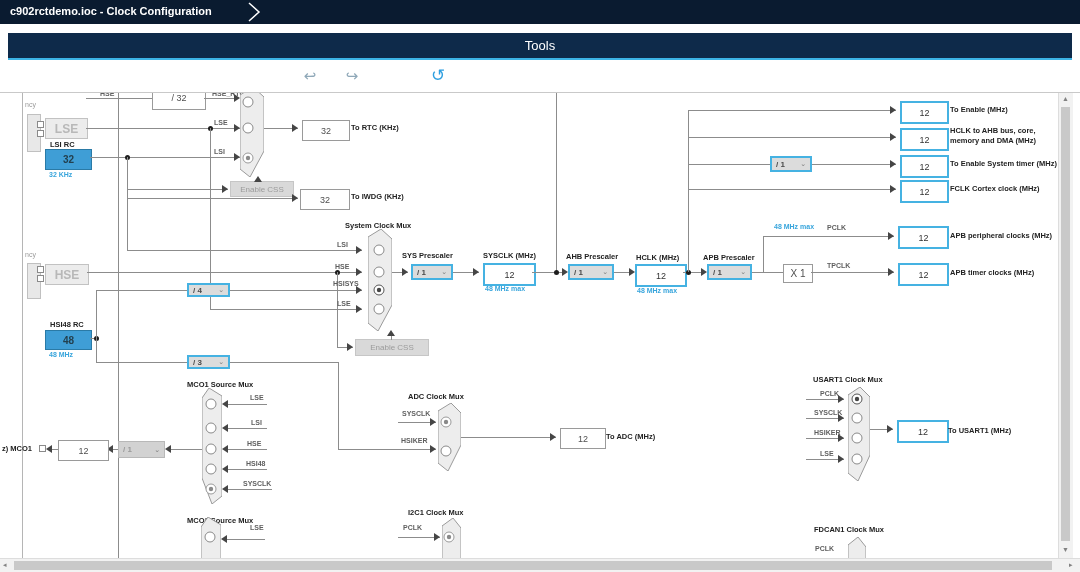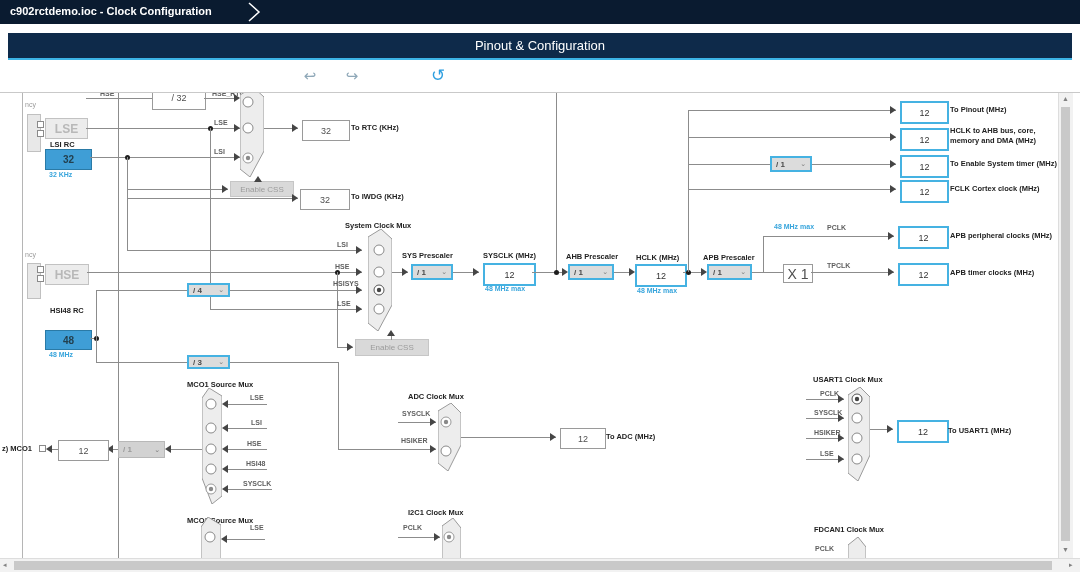--- a/index.html
+++ b/index.html
@@ -54,21 +54,21 @@
 <body>
 
 <div id="titlebar">
   <span class="t">c902rctdemo.ioc - Clock Configuration</span>
   <svg class="abs" style="left:247px;top:2px" width="16" height="20">
     <polyline points="2,1 12,10 2,19" fill="none" stroke="#fff" stroke-width="1.5"></polyline>
   </svg>
 </div>
 
 <div id="tabbar">
-  <div class="tab">Pinout &amp; Configuration</div>
+  <div class="tab">Tools</div>
 </div>
 <div id="tabline"></div>
 
 <div id="toolbar">
   <div class="ticon" style="left:300px">↩</div>
   <div class="ticon" style="left:342px">↪</div>
   <div class="ticon" style="left:428px;color:#2e9fe0;font-size:17px">↺</div>
   <button id="resolve">Resolve Clock Issues</button>
   <svg class="abs" style="left:674px;top:68px" width="18" height="18">
     <circle cx="7" cy="7" r="5.5" fill="none" stroke="#6fb3dc" stroke-width="1.4"></circle>
@@ -152,21 +152,21 @@
   <div class="h" style="left:87px;top:179px;width:275px"></div>
   <div class="ar" style="left:356px;top:175px"></div>
   <div class="dot" style="left:337px;top:179px"></div>
   <div class="v" style="left:337px;top:179px;height:75px"></div>
   <div class="h" style="left:337px;top:254px;width:16px"></div>
   <div class="ar" style="left:347px;top:250px"></div>
   <div class="btn" style="left:355px;top:246px;width:72px;height:15px">Enable CSS</div>
   <div class="v" style="left:391px;top:242px;height:5px"></div>
   <div class="au" style="left:387px;top:237px"></div>
 
-  <div class="lbl dk" style="left:50px;top:213px">HSI48 RC</div>
+  <div class="lbl dk" style="left:50px;top:227px">HSI48 RC</div>
   <div class="src blue" style="left:45px;top:237px;width:45px;height:18px">48</div>
   <div class="lbl blue" style="left:49px;top:258px">48 MHz</div>
   <div class="h" style="left:90px;top:245px;width:7px"></div>
   <div class="dot" style="left:96px;top:245px"></div>
   <div class="v" style="left:96px;top:197px;height:72px"></div>
   <div class="h" style="left:96px;top:197px;width:91px"></div>
   <div class="dd" style="left:187px;top:190px;width:43px;height:14px">
     <span>/ 4</span>
     <span class="c">⌄</span>
   </div>
@@ -223,21 +223,21 @@
   <div class="vbox hl" style="left:635px;top:171px;width:48px;height:19px">12</div>
   <div class="lbl blue" style="left:637px;top:194px">48 MHz max</div>
   <div class="h" style="left:683px;top:179px;width:18px"></div>
   <div class="ar" style="left:701px;top:175px"></div>
   <div class="dot" style="left:688px;top:179px"></div>
   <div class="v" style="left:688px;top:17px;height:162px"></div>
 
   <div class="h" style="left:688px;top:17px;width:208px"></div>
   <div class="ar" style="left:890px;top:13px"></div>
   <div class="vbox hl" style="left:900px;top:8px;width:45px;height:19px">12</div>
-  <div class="lbl dk" style="left:950px;top:12px">To Pinout (MHz)</div>
+  <div class="lbl dk" style="left:950px;top:12px">To Enable (MHz)</div>
 
   <div class="h" style="left:688px;top:44px;width:208px"></div>
   <div class="ar" style="left:890px;top:40px"></div>
   <div class="vbox hl" style="left:900px;top:35px;width:45px;height:19px">12</div>
   <div class="lbl dk" style="left:950px;top:33px;width:112px;white-space:normal;line-height:1.35">HCLK to AHB bus, core, memory and DMA (MHz)</div>
 
   <div class="h" style="left:688px;top:71px;width:82px"></div>
   <div class="dd" style="left:770px;top:63px;width:42px;height:16px">
     <span>/ 1</span>
     <span class="c">⌄</span>
@@ -258,21 +258,21 @@
     <span class="c">⌄</span>
   </div>
   <div class="h" style="left:752px;top:179px;width:31px"></div>
   <div class="v" style="left:763px;top:143px;height:36px"></div>
   <div class="h" style="left:763px;top:143px;width:131px"></div>
   <div class="ar" style="left:888px;top:139px"></div>
   <div class="lbl blue" style="left:774px;top:130px">48 MHz max</div>
   <div class="lbl" style="left:827px;top:131px">PCLK</div>
   <div class="vbox hl" style="left:898px;top:133px;width:47px;height:19px">12</div>
   <div class="lbl dk" style="left:950px;top:138px">APB peripheral clocks (MHz)</div>
-  <div class="vbox" style="left:783px;top:171px;width:28px;height:17px;font-size:14px">X 1</div>
+  <div class="vbox" style="left:783px;top:171px;width:28px;height:17px;font-size:10px">X 1</div>
   <div class="h" style="left:811px;top:179px;width:83px"></div>
   <div class="ar" style="left:888px;top:175px"></div>
   <div class="lbl" style="left:827px;top:169px">TPCLK</div>
   <div class="vbox hl" style="left:898px;top:170px;width:47px;height:19px">12</div>
   <div class="lbl dk" style="left:950px;top:175px">APB timer clocks (MHz)</div>
 
   <div class="lbl dk" style="left:187px;top:287px">MCO1 Source Mux</div>
   <svg class="mux" style="left:202px;top:295px" width="20" height="116">
     <polygon points="20,8 7,0 0,10 0,90 10,116 20,108" fill="#ededed" stroke="#9a9a9a"></polygon>
     <circle cx="9" cy="16" r="5" fill="#fff" stroke="#8a8a8a"></circle>

